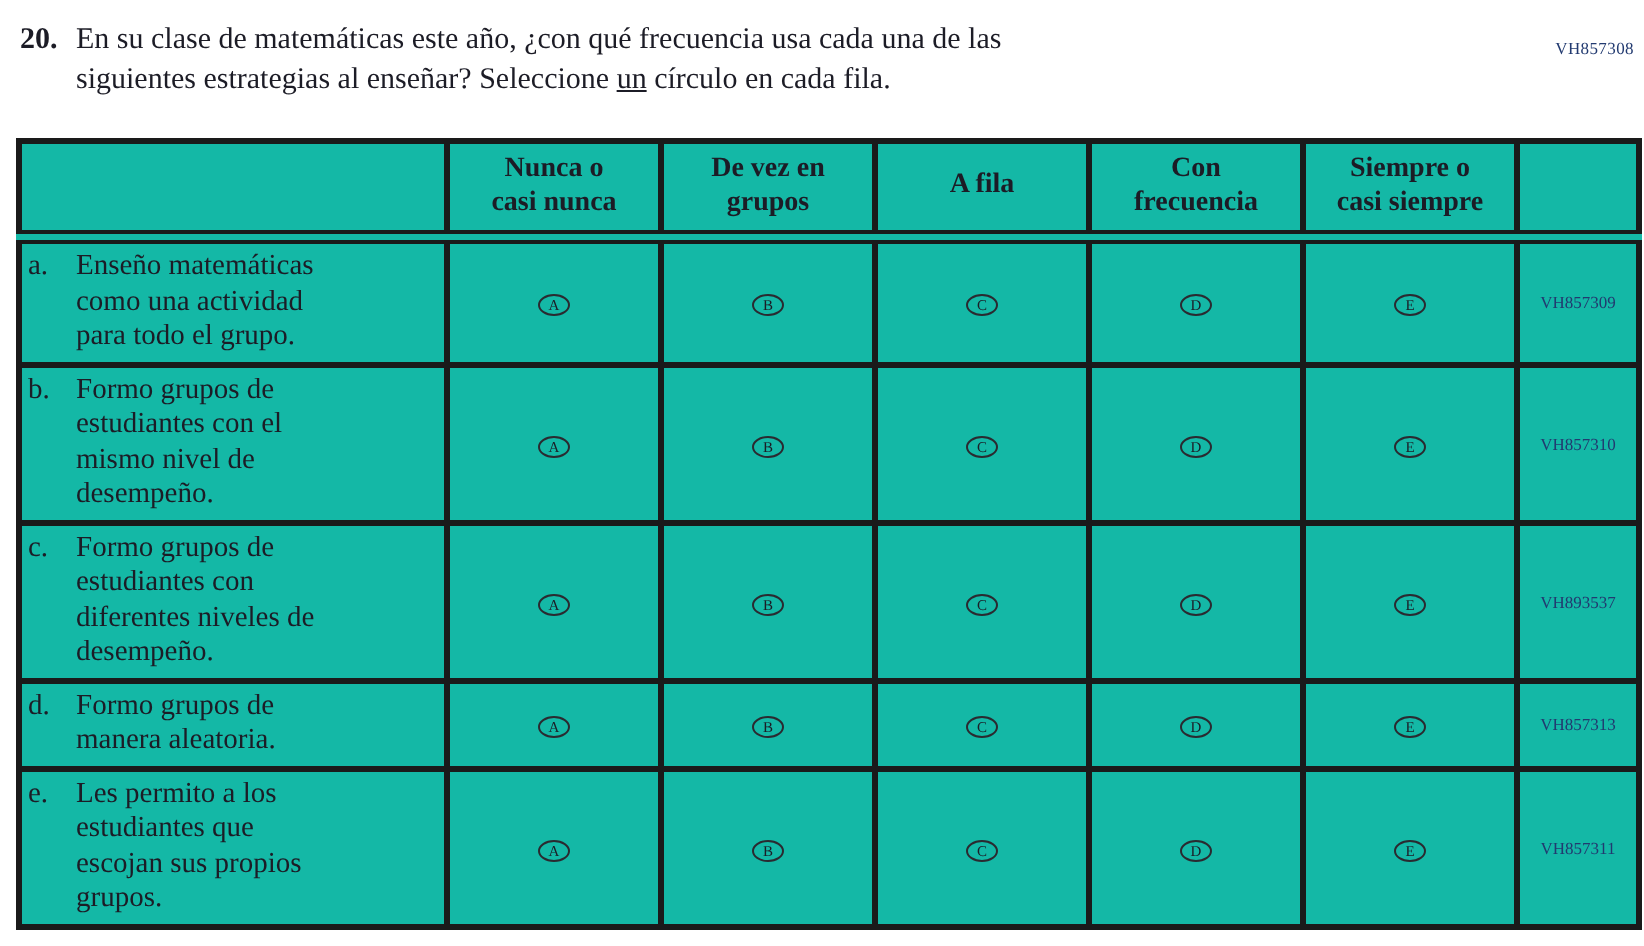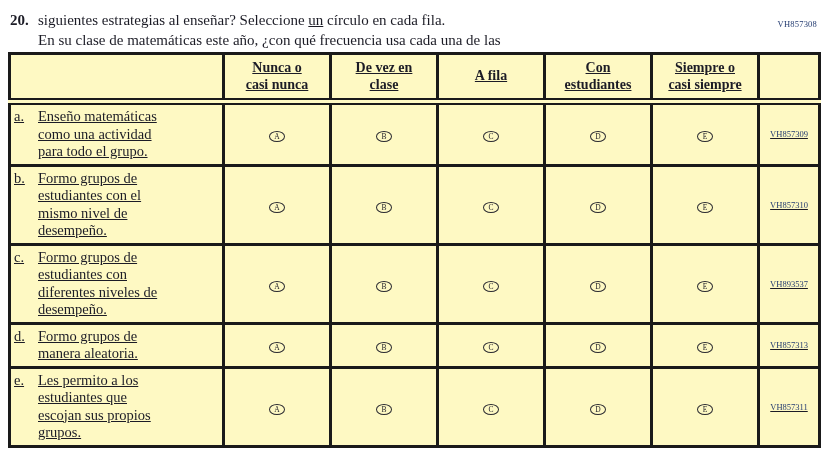--- a/index.html
+++ b/index.html
@@ -39,27 +39,26 @@
   }
   .qtext {
     font-size: 15px;
     line-height: 1.3;
   }
   .qtext .u { text-decoration: underline; }
 
   
   table.freq-table {
     position: absolute;
-    top: 52px;
+    top: 69px;
     left: 8px;
     width: 810px;
     border-collapse: collapse;
     table-layout: fixed;
-    background: #fef9c3;
-    text-decoration: underline;
+    background: #14b8a6;
   }
   .freq-table th, .freq-table td {
     border: 3px solid #1a1a1a;
   }
   .freq-table thead th {
     border-bottom: 7px double #1a1a1a;
     font-size: 14px;
     font-weight: bold;
     text-align: center;
     vertical-align: middle;
@@ -109,45 +108,45 @@
   tbody tr:nth-child(5) td { height: 74px; }
 </style>
 </head>
 <body>
 
 <div class="page-code">VH857308</div>
 
 <div class="question">
   <span class="qnum">20.</span>
   <div class="qtext">
+    <div>En su clase de matemáticas este año, ¿con qué frecuencia usa cada una de las</div>
     <div><span>siguientes estrategias al enseñar? Seleccione </span><span class="u">un</span><span> círculo en cada fila.</span></div>
-    <div>En su clase de matemáticas este año, ¿con qué frecuencia usa cada una de las</div>
   </div>
 </div>
 
 <table class="freq-table">
   <colgroup>
     <col style="width:214px">
     <col style="width:107px">
     <col style="width:107px">
     <col style="width:107px">
     <col style="width:107px">
     <col style="width:107px">
     <col style="width:61px">
   </colgroup>
   <thead>
     <tr>
       <th></th>
       <th>Nunca o
 casi nunca</th>
       <th>De vez en
-clase</th>
+grupos</th>
       <th>A fila</th>
       <th>Con
-estudiantes</th>
+frecuencia</th>
       <th>Siempre o
 casi siempre</th>
       <th></th>
     </tr>
   </thead>
   <tbody>
     <tr>
       <td class="lbl">
         <div class="lbl-flex">
           <span class="row-letter">a.</span>

